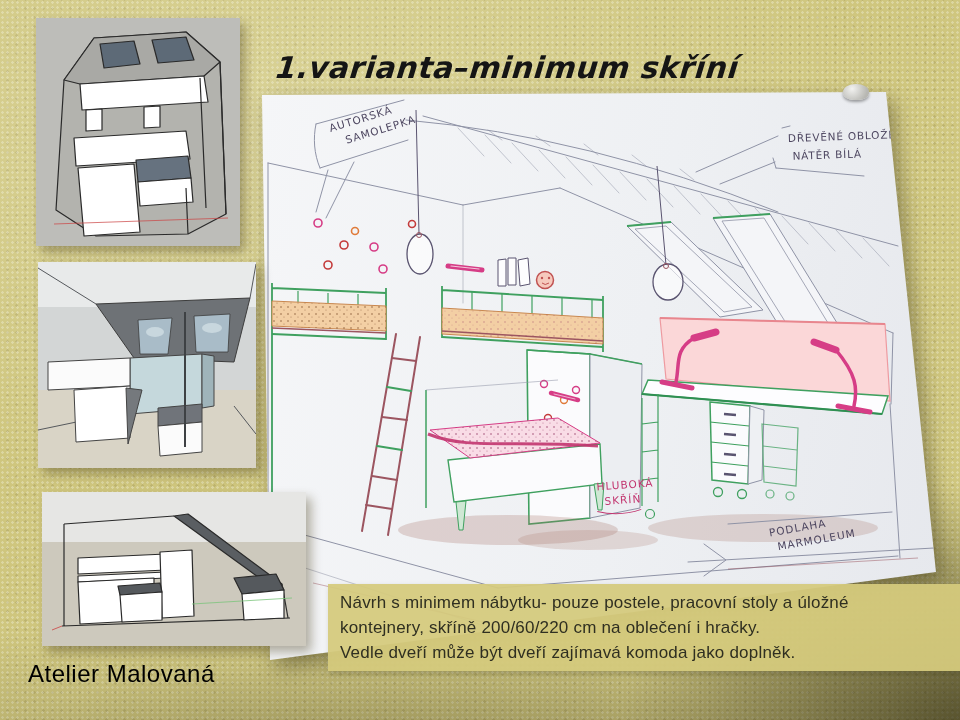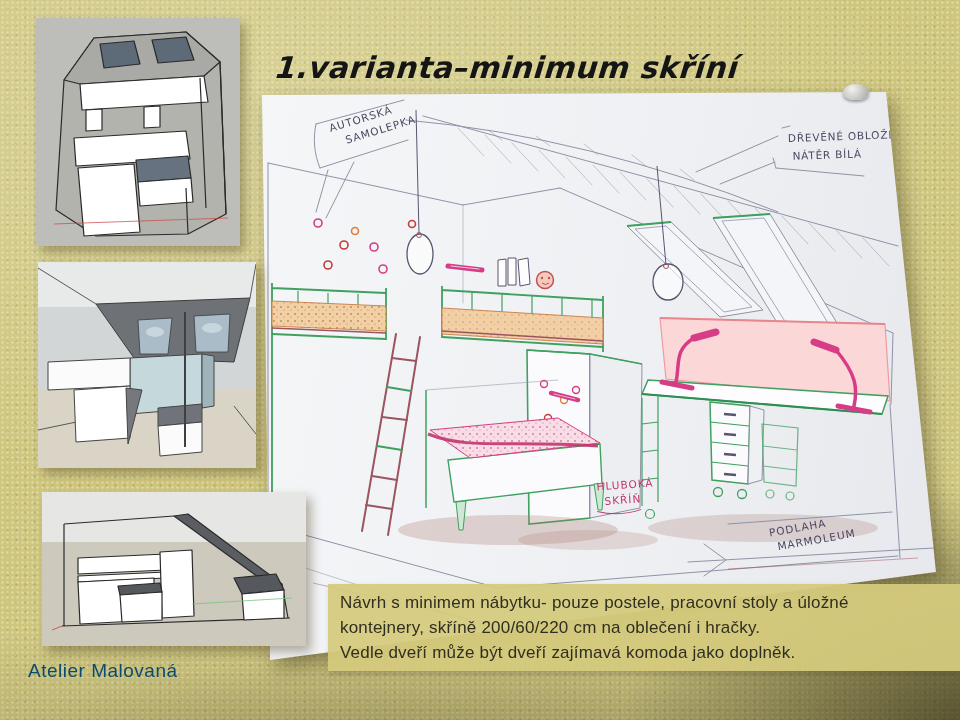--- a/index.html
+++ b/index.html
@@ -32,21 +32,21 @@
   .paper svg{position:absolute;inset:0;width:100%;height:100%;}
   .pin{position:absolute;left:843px;top:84px;width:26px;height:16px;z-index:2;
     border-radius:50% 50% 42% 42%;
     background:radial-gradient(circle at 35% 30%,#f2f2f0,#b7b7b2 75%);
     box-shadow:0 2px 3px rgba(0,0,0,0.35);}
   .caption{position:absolute;left:328px;top:584px;width:684px;z-index:3;box-sizing:border-box;
     padding:6px 12px;background:rgba(213,202,124,0.94);
     font-size:17px;line-height:25px;color:#2f2f21;letter-spacing:0.2px;
     box-shadow:2px 3px 6px rgba(60,55,25,0.25);}
   .footer{position:absolute;left:28px;top:660px;z-index:3;
-    font-size:19px;color:#0c4a6e;letter-spacing:0.5px;}
+    font-size:24px;color:#000000;letter-spacing:0.5px;}
   .hand{font-family:"DejaVu Sans",sans-serif;font-size:10.5px;letter-spacing:1px;}
   .hand2{font-family:"DejaVu Sans",sans-serif;font-size:10.5px;letter-spacing:0.8px;}
 </style>
 </head>
 <body>
 
 <div class="slide">
 
   <h1 class="title">1.varianta–minimum skříní</h1>
 

